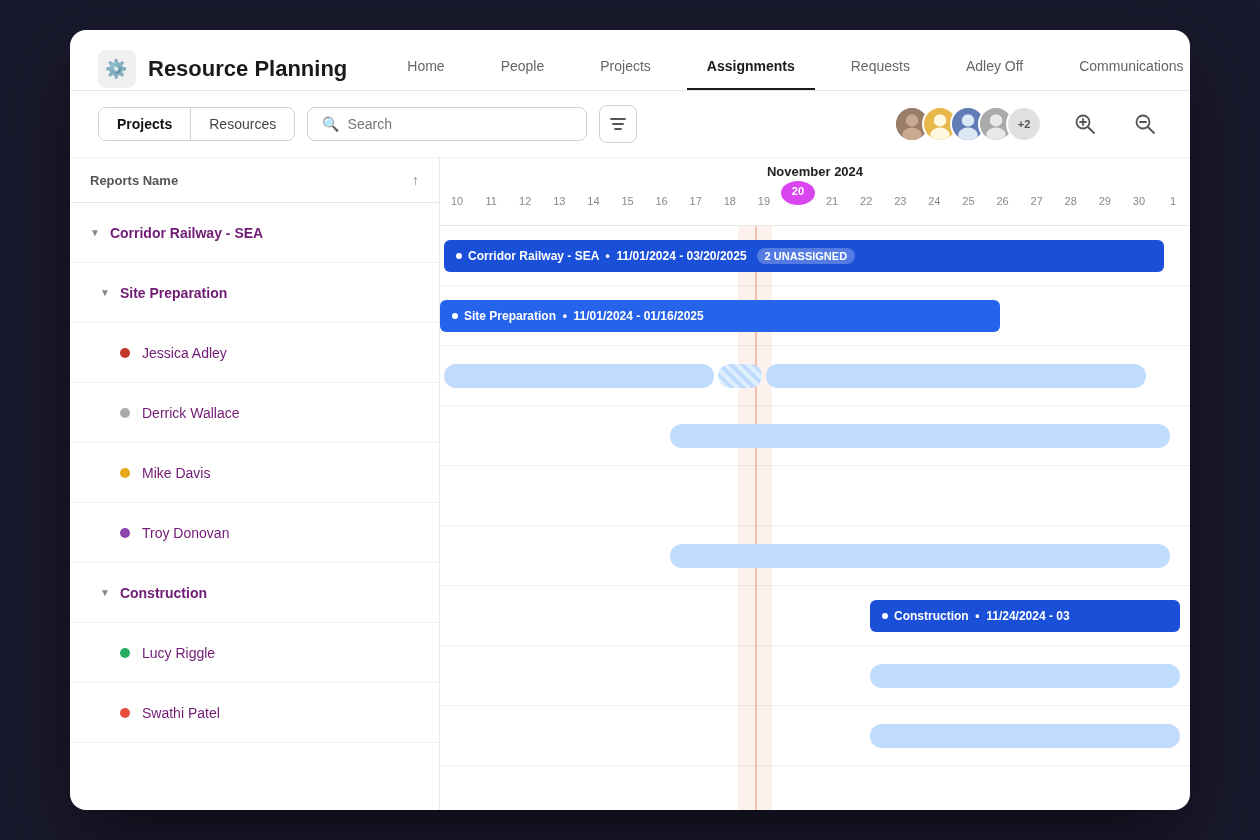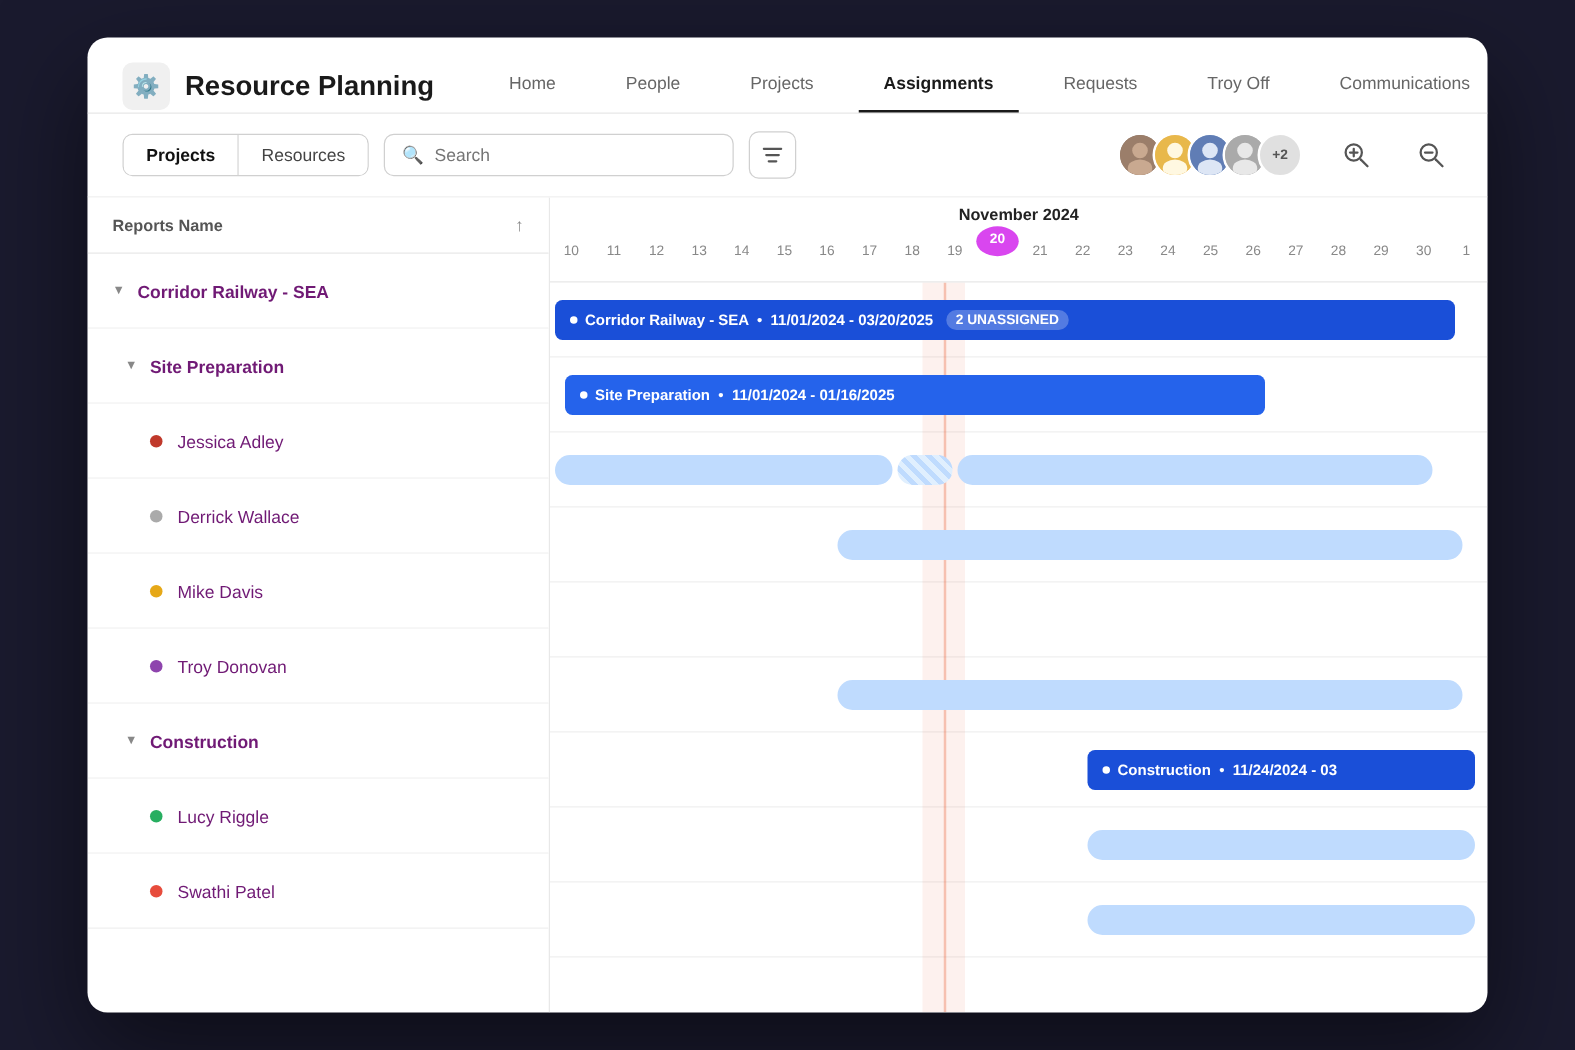--- a/index.html
+++ b/index.html
@@ -404,21 +404,21 @@
     <div class="logo-area">
       <div class="logo-icon">⚙️</div>
       <span class="app-title">Resource Planning</span>
     </div>
     <nav class="nav-tabs">
       <div class="nav-tab">Home</div>
       <div class="nav-tab">People</div>
       <div class="nav-tab">Projects</div>
       <div class="nav-tab active">Assignments</div>
       <div class="nav-tab">Requests</div>
-      <div class="nav-tab">Troy Off</div>
+      <div class="nav-tab">Adley Off</div>
       <div class="nav-tab">Communications</div>
       <div class="nav-tab">Reports</div>
     </nav>
   </div>
 
   <div class="toolbar">
     <div class="toggle-group">
       <button class="toggle-btn active">Projects</button>
       <button class="toggle-btn">Resources</button>
     </div>
@@ -573,21 +573,21 @@
 
           <div class="gantt-row">
             <div class="gantt-bar blue-dark" style="left:4px; width:720px;">
               <span class="bar-dot"></span>
               <span>Corridor Railway - SEA &nbsp;•&nbsp; 11/01/2024 - 03/20/2025</span>
               <span class="unassigned-badge">2 UNASSIGNED</span>
             </div>
           </div>
 
           <div class="gantt-row">
-            <div class="gantt-bar blue-medium" style="left:12px; width:560px;">
+            <div class="gantt-bar blue-medium" style="left:0; width:560px;">
               <span class="bar-dot"></span>
               <span>Site Preparation &nbsp;•&nbsp; 11/01/2024 - 01/16/2025</span>
             </div>
           </div>
 
           <div class="gantt-row">
             <div class="person-bar" style="left:4px; width:270px;"></div>
             <div class="person-bar-hatch" style="left:278px; width:44px;"></div>
             <div class="person-bar" style="left:326px; width:380px;"></div>
           </div>

